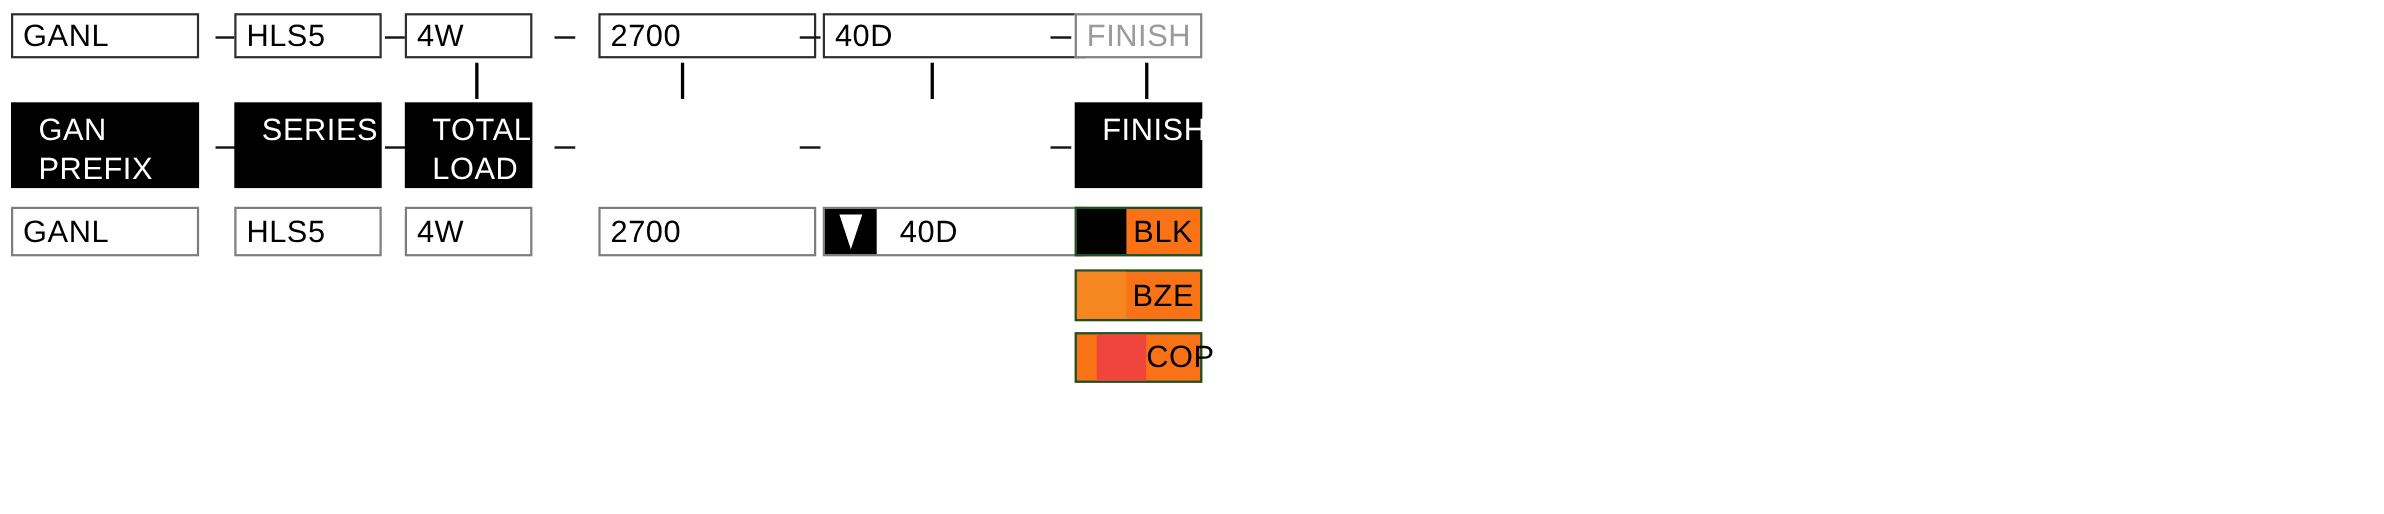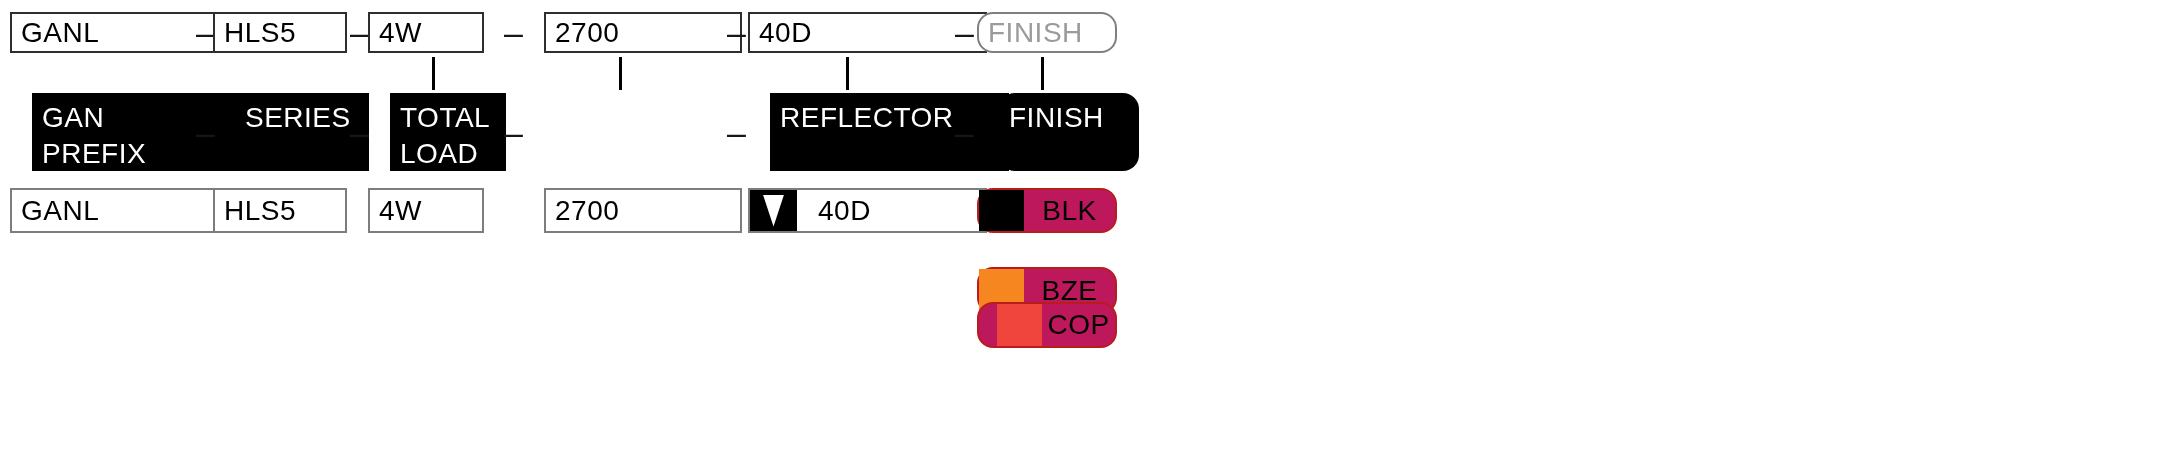--- a/index.html
+++ b/index.html
@@ -5,44 +5,44 @@
   html,body{margin:0;padding:0;background:#ffffff;}
   .canvas{
     position:relative;
     width:2167px;height:467px;
     background:#ffffff;
     font-family:"Liberation Sans", sans-serif;
     color:#000;
     overflow:hidden;
   }
   
-  .c1{left:10px;width:219px;}
+  .c1{left:10px;width:171px;}
   .c2{left:213px;width:134px;}
   .c3{left:368px;width:116px;}
   .c4{left:544px;width:198px;}
   .c5{left:748px;width:239px;}
-  .c6{left:977px;width:140px;border-radius:16px;}
+  .c6{left:977px;width:116px;}
   
   .r-code{top:12px;height:41px;}
   .r-label{top:93px;height:78px;}
   .r-val{top:188px;height:45px;}
-  .r-opt2{top:245px;height:47px;margin-top:22px;}
+  .r-opt2{top:245px;height:47px;}
   .r-opt3{top:302px;height:46px;padding-left:18px;}
 
   .box{position:absolute;box-sizing:border-box;}
   .codebox{
     border:2px solid #2e2e2e;background:#fff;
     display:flex;align-items:center;
     font-size:28px;padding-left:9px;letter-spacing:.5px;
   }
   .codebox.placeholder{border-color:#7f7f7f;color:#9b9b9b;}
   .labelbox{
     background:#000;color:#fff;
     font-size:28px;line-height:1.28;
-    padding:7px 10px;white-space:pre-line;letter-spacing:.5px;margin-left:22px;
+    padding:7px 25px;white-space:pre-line;letter-spacing:.5px;
   }
   .valbox{
     border:2px solid #7d7d7d;background:#fff;
     display:flex;align-items:center;
     font-size:28px;padding-left:9px;letter-spacing:.5px;
   }
   .selectbox{
     border:2px solid #7d7d7d;background:#fff;
     display:flex;align-items:center;
     font-size:28px;padding:0;cursor:pointer;letter-spacing:.5px;
@@ -50,21 +50,21 @@
   .dd-square{
     width:47px;align-self:stretch;background:#000;flex:0 0 auto;
     display:flex;align-items:center;justify-content:center;
   }
   .dd-arrow{
     width:24px;height:32px;background:#fff;
     clip-path:polygon(6% 0,94% 0,50% 100%);
   }
   .dd-label{margin-left:21px;}
   .optbox{
-    border:2px solid #b91c1c;background:#be185d;
+    border:2px solid #14532d;background:#f97316;
     display:flex;align-items:stretch;cursor:pointer;
   }
   .swatch{width:45px;flex:0 0 auto;}
   .optlabel{
     flex:1;display:flex;align-items:center;justify-content:center;
     font-size:28px;letter-spacing:.5px;
   }
   .dash{
     position:absolute;font-size:34px;color:#161616;line-height:1;
     user-select:none;
@@ -99,21 +99,20 @@
 
   <div class="box labelbox r-label c1">GAN
 PREFIX</div>
   <div class="dash d-label g1">–</div>
   <div class="box labelbox r-label c2">SERIES</div>
   <div class="dash d-label g2">–</div>
   <div class="box labelbox r-label c3">TOTAL
 LOAD</div>
   <div class="dash d-label g3">–</div>
   <div class="dash d-label g4">–</div>
-  <div class="box labelbox r-label c5">REFLECTOR</div>
   <div class="dash d-label g5">–</div>
   <div class="box labelbox r-label c6">FINISH</div>
 
   <div class="box valbox r-val c1">GANL</div>
   <div class="box valbox r-val c2">HLS5</div>
   <div class="box valbox r-val c3">4W</div>
   <div class="box valbox r-val c4">2700</div>
 
   <div class="box selectbox r-val c5">
     <span class="dd-square">

